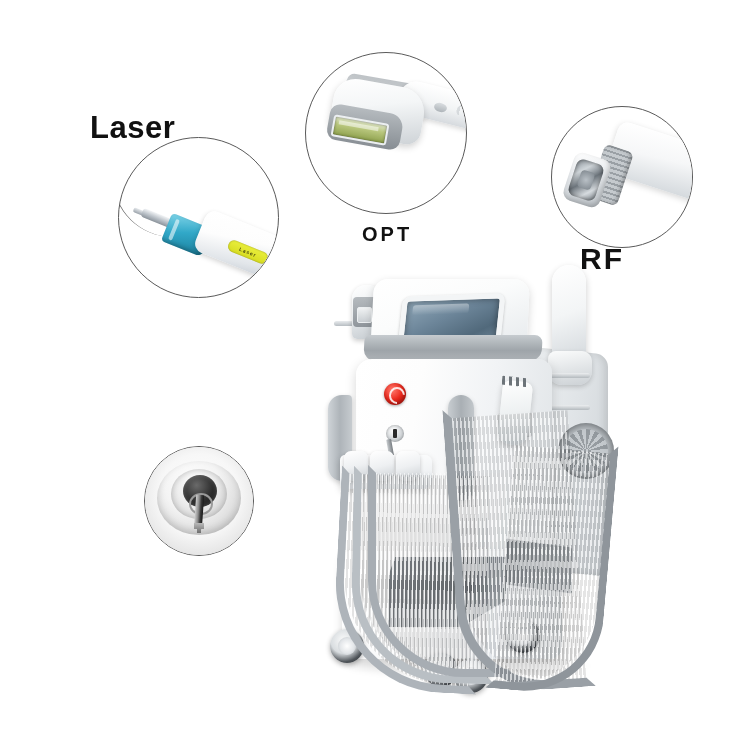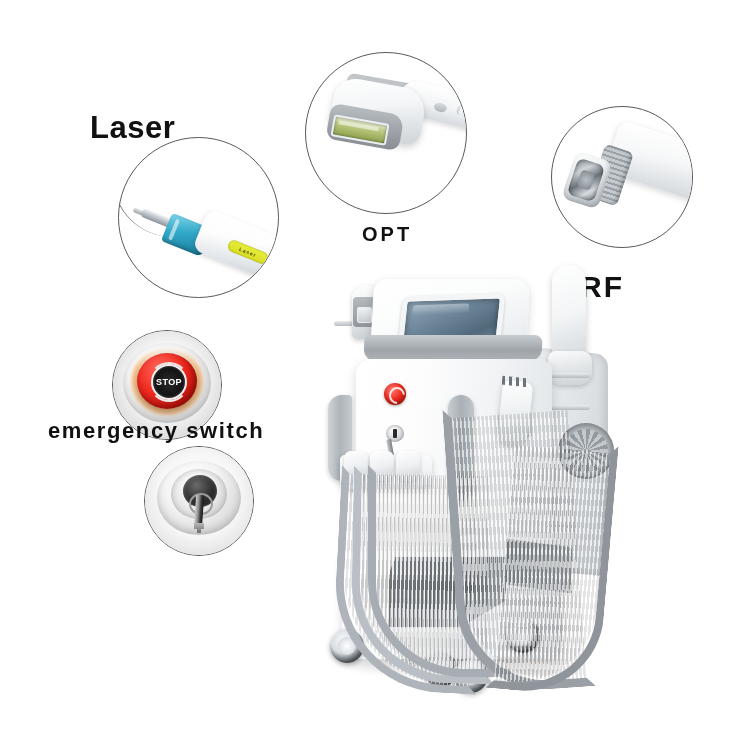--- a/index.html
+++ b/index.html
@@ -504,34 +504,22 @@
 
   <div class="callout" style="left:551px;top:106px;width:140px;height:140px;">
     <div class="rf-art">
       <div class="rf-body"></div>
       <div class="rf-dot"></div>
       <div class="rf-ring"></div>
       <div class="rf-tip"></div>
       <div class="rf-electrodes"></div>
     </div>
   </div>
-  <div class="label label-rf" style="left:580px;top:244px;margin-top:28px;">RF</div>
-
-  <div class="callout" style="left:112px;top:330px;width:108px;height:108px;">
-    <div class="emg-art">
-      <div class="emg-base"></div>
-      <div class="emg-halo"></div>
-      <div class="emg-dome"></div>
-      <div class="emg-arc"></div>
-      <div class="emg-glyph">
-        <span>STOP</span>
-      </div>
-    </div>
-  </div>
-  <div class="label label-emg" style="left:48px;top:420px;">emergency switch</div>
+  <div class="label label-rf" style="left:580px;top:244px;">RF</div>
+
 
   <div class="callout" style="left:144px;top:446px;width:108px;height:108px;">
     <div class="key-art">
       <div class="key-plate"></div>
       <div class="key-ring"></div>
       <div class="key-barrel"></div>
       <div class="key-bow"></div>
       <div class="key-shaft"></div>
       <div class="key-teeth"></div>
     </div>

